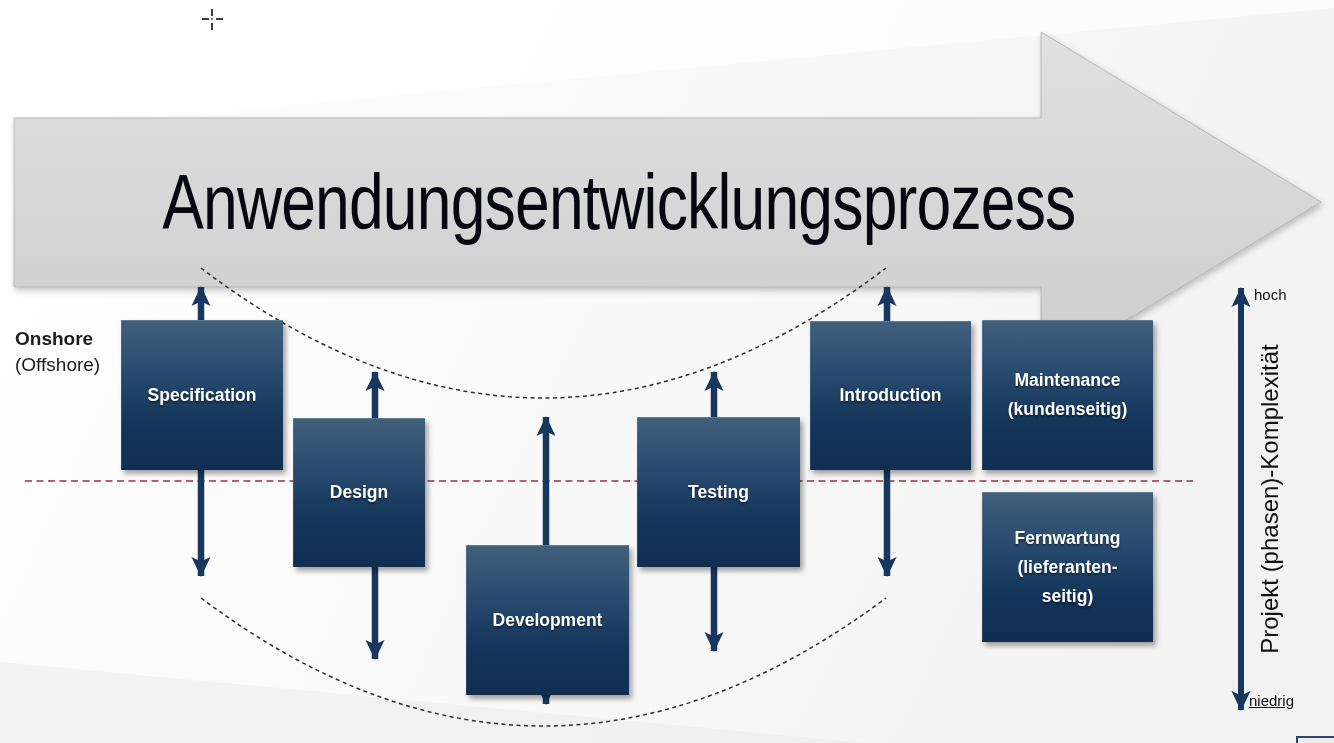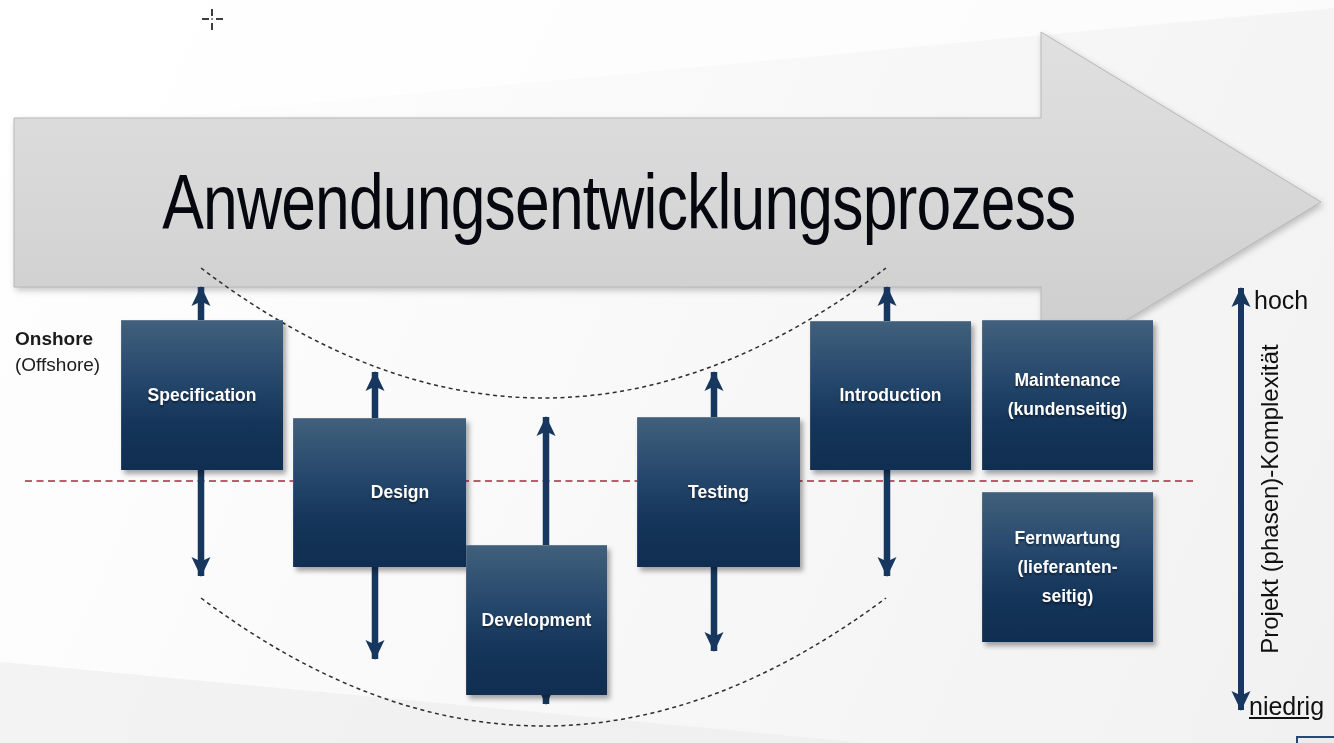--- a/index.html
+++ b/index.html
@@ -49,21 +49,21 @@
 
   
   .region-label{
     position:absolute;left:15px;
     color:#1c1c1c;font-size:19px;line-height:26px;
     z-index:6;
   }
   .region-label .main{font-weight:bold;}
 
   .axis-end-label{
-    position:absolute;color:#111111;font-size:25px;z-index:6;white-space:nowrap;text-align:center;
+    position:absolute;color:#111111;font-size:15px;z-index:6;white-space:nowrap;text-align:center;
   }
   .axis-title{
     position:absolute;
     left:1117px;top:478px;width:320px;height:42px;
     transform:rotate(-90deg);
     transform-origin:center center;
     text-align:center;
     color:#111111;font-size:24px;
     z-index:6;white-space:nowrap;
   }
@@ -122,24 +122,24 @@
     <line x1="1241" y1="288" x2="1241" y2="710" stroke="#17375e" stroke-width="6" marker-start="url(#ah)" marker-end="url(#ah)"></line>
   </svg>
 
   <div class="slide-title">
     <span class="condense">Anwendungsentwicklungsprozess</span>
   </div>
 
   <div class="phase-box" style="left:121px;top:320px;width:162px;height:150px;">
     <span>Specification</span>
   </div>
-  <div class="phase-box" style="left:293px;top:418px;width:132px;height:149px;padding-left:41px;">
+  <div class="phase-box" style="left:293px;top:418px;width:132px;height:149px;">
     <span>Design</span>
   </div>
-  <div class="phase-box" style="left:466px;top:545px;width:141px;height:150px;">
+  <div class="phase-box" style="left:466px;top:545px;width:163px;height:150px;">
     <span>Development</span>
   </div>
   <div class="phase-box" style="left:637px;top:417px;width:163px;height:150px;">
     <span>Testing</span>
   </div>
   <div class="phase-box" style="left:810px;top:321px;width:161px;height:149px;">
     <span>Introduction</span>
   </div>
   <div class="phase-box" style="left:982px;top:320px;width:171px;height:150px;">
     <span>Maintenance</span>

